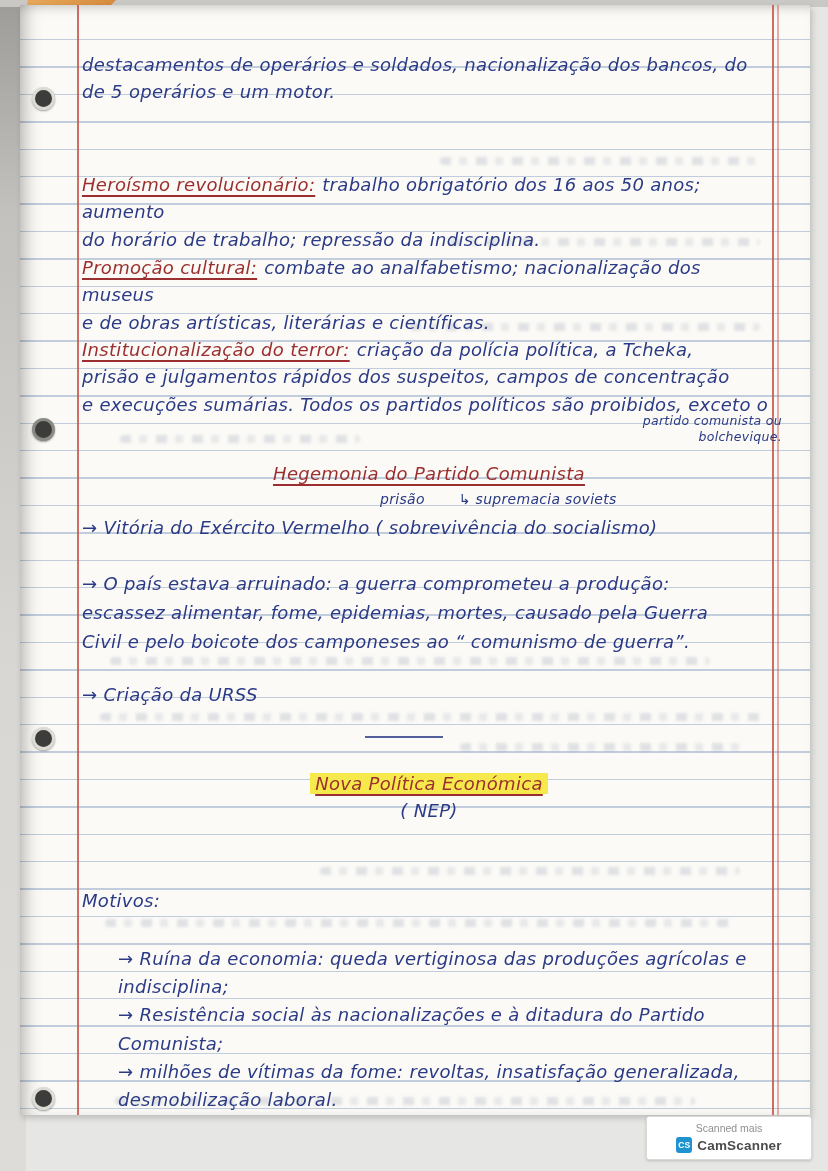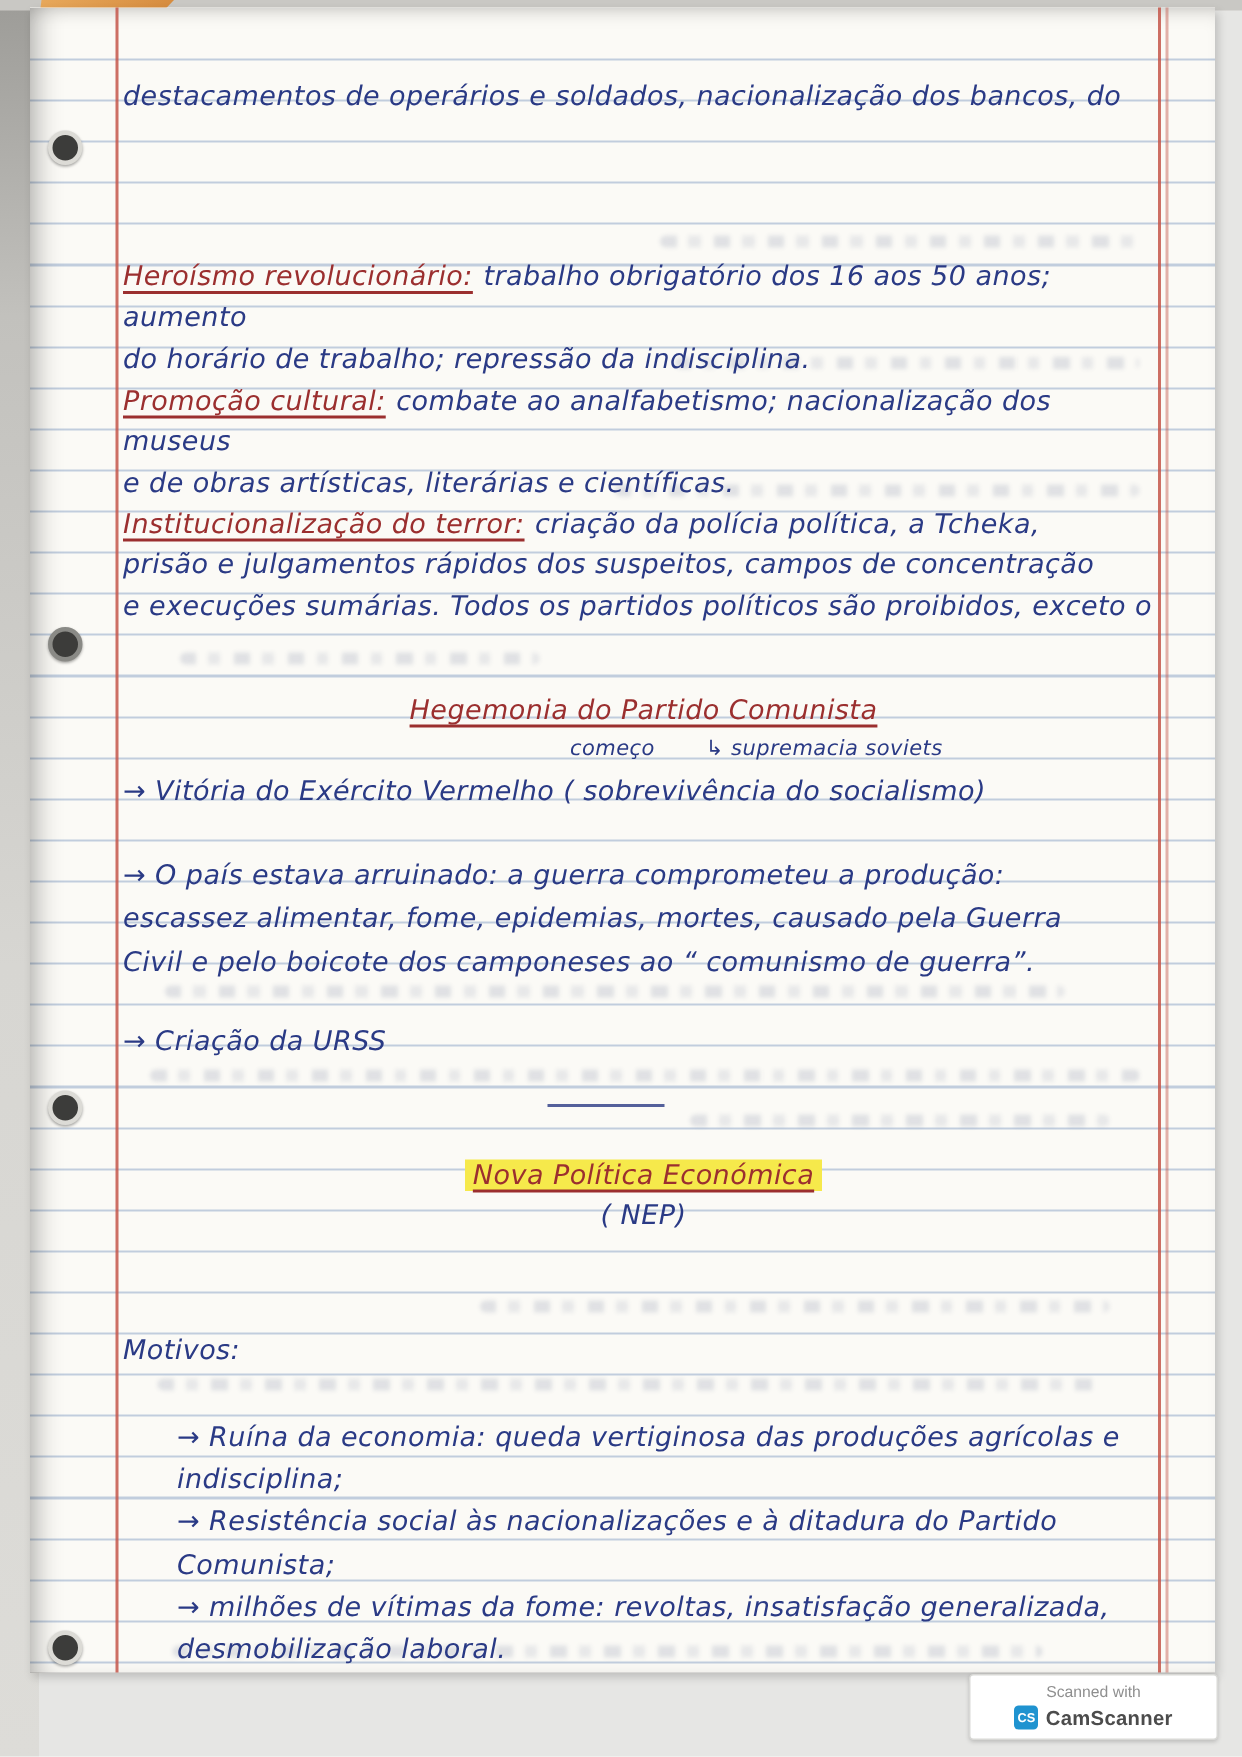--- a/index.html
+++ b/index.html
@@ -99,20 +99,21 @@
     <div class="bleed" style="top:430px; left:100px; width:240px;"></div>
     <div class="bleed" style="top:652px; left:90px; width:600px;"></div>
     <div class="bleed" style="top:708px; left:80px; width:660px;"></div>
     <div class="bleed" style="top:738px; left:440px; width:280px;"></div>
     <div class="bleed" style="top:862px; left:300px; width:420px;"></div>
     <div class="bleed" style="top:914px; left:85px; width:630px;"></div>
     <div class="bleed" style="top:1092px; left:95px; width:580px;"></div>
 
     <div class="block" style="top:46px;">
       <div>destacamentos de operários e soldados, nacionalização dos bancos, do</div>
+      <div>de 5 operários e um motor.</div>
     </div>
 
     <div class="block" style="top:166px;">
       <div>
         <span class="red u-red heading-inline">Heroísmo revolucionário:</span><span>trabalho obrigatório dos 16 aos 50 anos; aumento</span>
       </div>
       <div>do horário de trabalho; repressão da indisciplina.</div>
     </div>
 
     <div class="block" style="top:249px;">
@@ -122,26 +123,30 @@
       <div>e de obras artísticas, literárias e científicas.</div>
     </div>
 
     <div class="block" style="top:331px;">
       <div>
         <span class="red u-red heading-inline">Institucionalização do terror:</span><span>criação da polícia política, a Tcheka,</span>
       </div>
       <div>prisão e julgamentos rápidos dos suspeitos, campos de concentração</div>
       <div>e execuções sumárias. Todos os partidos políticos são proibidos, exceto o</div>
     </div>
+    <div class="sidenote hand" style="top:408px;">
+      <div>partido comunista ou</div>
+      <div>bolchevique.</div>
+    </div>
 
     <div class="block center" style="top:455px;">
       <span class="red u-red">Hegemonia do Partido Comunista</span>
     </div>
     <div class="block" style="top:481px; left:360px; font-size:14px;">
-      <span style="margin-right:34px;">começo</span><span>↳ supremacia soviets</span>
+      <span style="margin-right:34px;">prisão</span><span>↳ supremacia soviets</span>
     </div>
 
     <div class="block" style="top:509px;">
       <div>→ Vitória do Exército Vermelho ( sobrevivência do socialismo)</div>
     </div>
 
     <div class="block" style="top:564px; line-height:29px;">
       <div>→ O país estava arruinado: a guerra comprometeu a produção:</div>
       <div>escassez alimentar, fome, epidemias, mortes, causado pela Guerra</div>
       <div>Civil e pelo boicote dos camponeses ao “ comunismo de guerra”.</div>
@@ -168,20 +173,20 @@
       <div>→ Ruína da economia: queda vertiginosa das produções agrícolas e</div>
       <div>indisciplina;</div>
       <div>→ Resistência social às nacionalizações e à ditadura do Partido Comunista;</div>
       <div>→ milhões de vítimas da fome: revoltas, insatisfação generalizada,</div>
       <div>desmobilização laboral.</div>
     </div>
 
   </div>
 
   <div class="badge">
-    <div class="badge-top">Scanned with</div>
+    <div class="badge-top">Scanned mais</div>
     <div class="badge-row">
       <span class="cs-logo">CS</span>
       <span class="badge-name">CamScanner</span>
     </div>
   </div>
 
 </div>
 
 </body></html>

